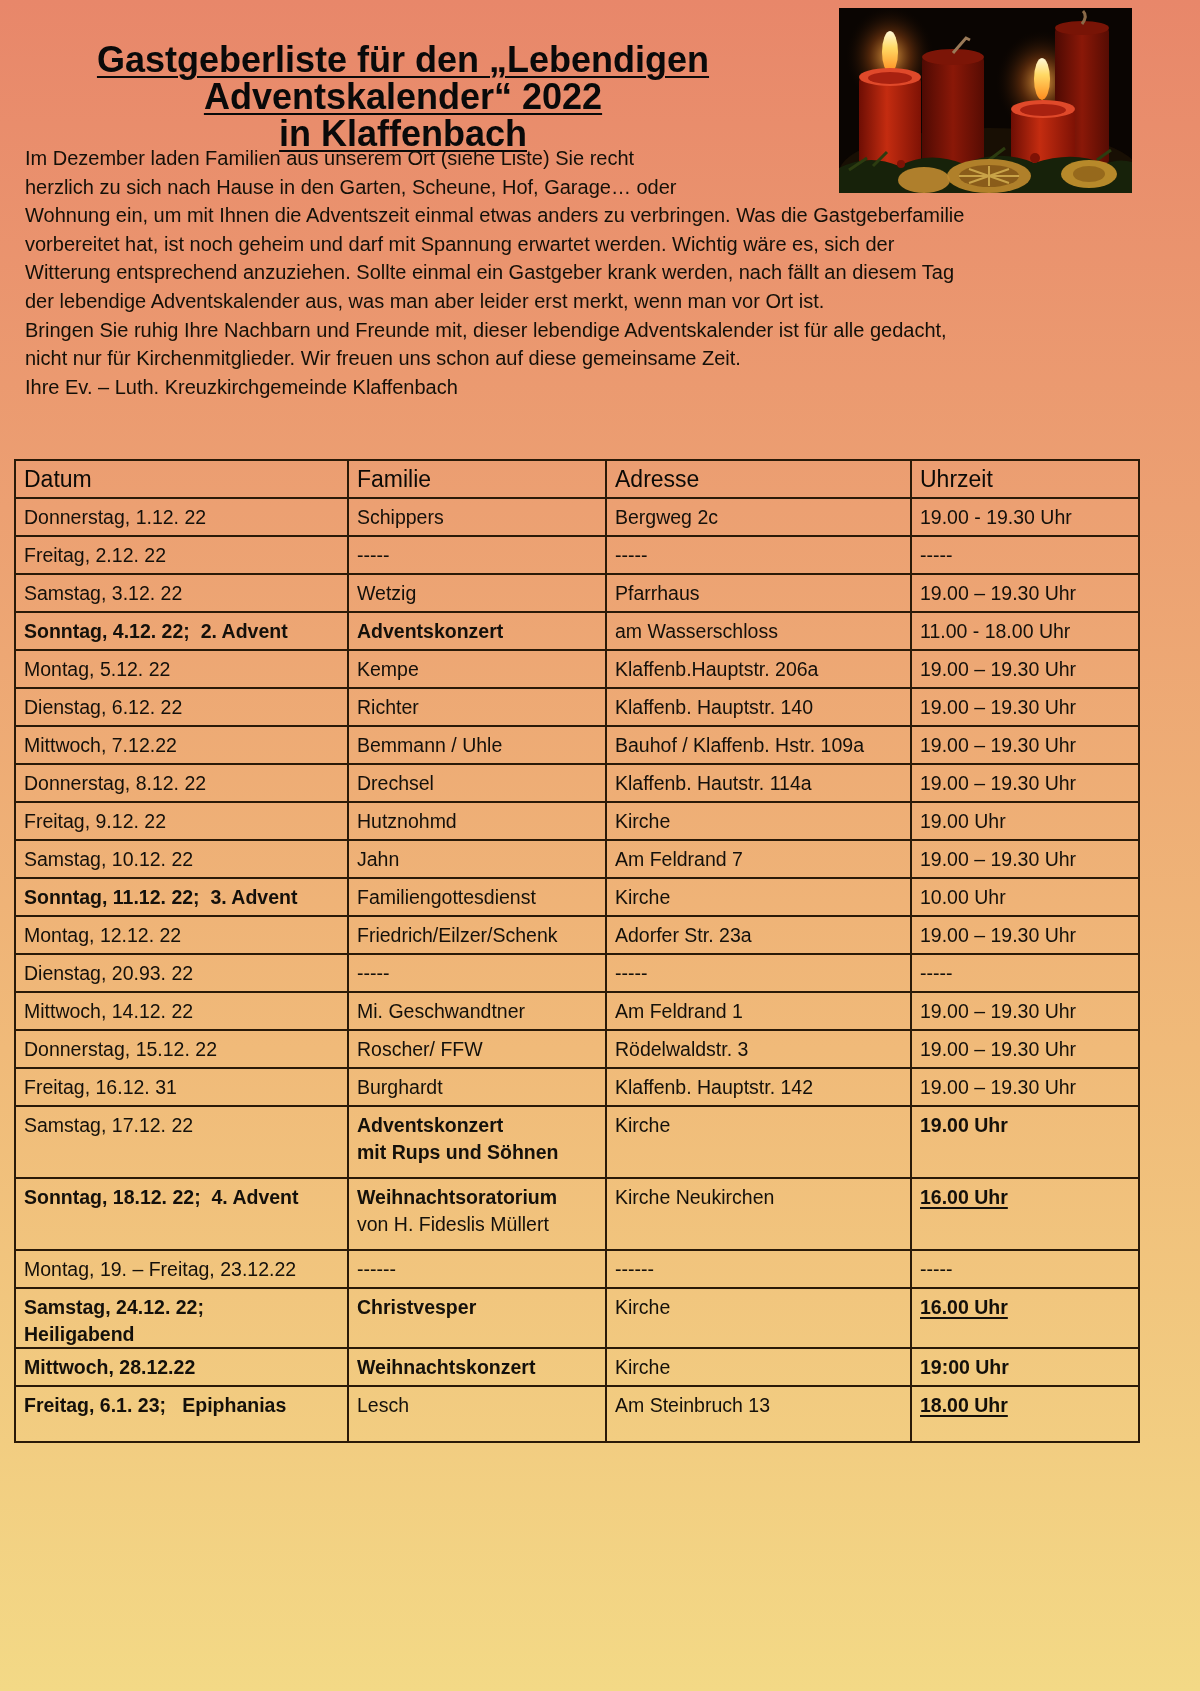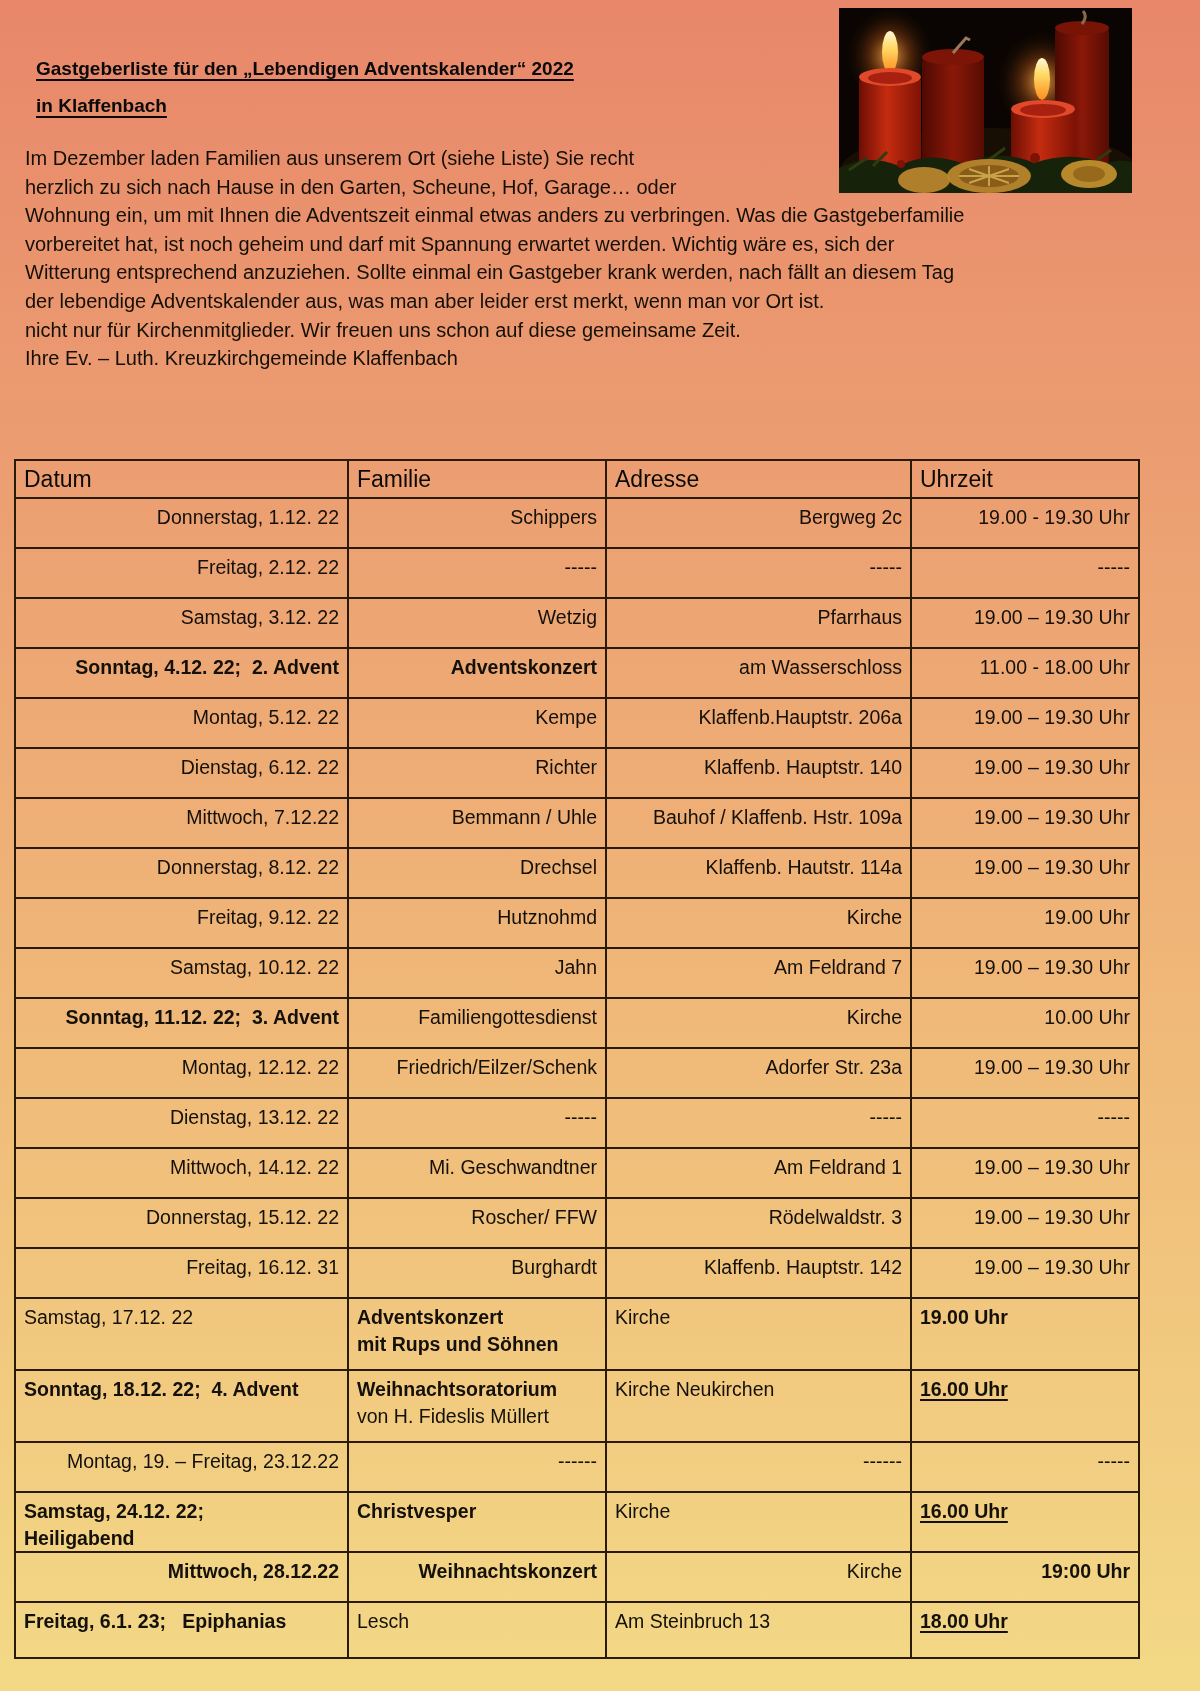--- a/index.html
+++ b/index.html
@@ -6,22 +6,22 @@
   .page{
     position:relative;
     width:1200px;height:1691px;
     overflow:hidden;
     background:linear-gradient(180deg,#e8876a 0%,#eca072 30%,#f0ba79 62%,#f3d986 100%);
     font-family:"Liberation Sans",sans-serif;
     color:#0e0b07;
   }
   .title{
     position:absolute;left:20px;top:34px;width:752px;
-    margin:16px;
-    font-size:19px;line-height:37px;font-weight:bold;color:#0a0a0a;
+    margin:7px;text-align:center;
+    font-size:36px;line-height:37px;font-weight:bold;color:#0a0a0a;
   }
   .title-line{display:block;text-decoration:underline;text-decoration-thickness:2px;text-underline-offset:4px;}
   .candle-photo{position:absolute;left:839px;top:8px;width:293px;height:185px;}
   .intro{
     position:absolute;left:25px;top:144px;width:1045px;
     font-size:20px;line-height:28.6px;color:#141008;
   }
   .intro-line{white-space:pre-wrap;}
   table.host{
     position:absolute;left:14px;top:459px;
@@ -29,21 +29,21 @@
   }
   th,td{
     border:2px solid #2a1a08;
     vertical-align:top;
     padding:5px 8px 0 8px;
     overflow:hidden;
   }
   th{font-size:23px;font-weight:normal;text-align:left;color:#0c0a06;}
   td{font-size:19.5px;line-height:26.5px;color:#14100a;}
   tr.hh{height:38px;}
-  tr.h50{height:50px;text-align:right;}
+  tr.h50{height:38px;}
   tr.h72{height:72px;}
   tr.h54{height:54px;}
   tr.h56{height:56px;}
   .ln{white-space:pre-wrap;}
   .b{font-weight:bold;margin-top:18px;}
   .u{text-decoration:underline;text-decoration-thickness:2px;text-underline-offset:3px;}
 </style>
 </head>
 <body>
 
@@ -116,20 +116,21 @@
     <span class="title-line">in Klaffenbach</span>
   </h1>
 
   <div class="intro">
     <div class="intro-line">Im Dezember laden Familien aus unserem Ort (siehe Liste) Sie recht</div>
     <div class="intro-line">herzlich zu sich nach Hause in den Garten, Scheune, Hof, Garage… oder</div>
     <div class="intro-line">Wohnung ein, um mit Ihnen die Adventszeit einmal etwas anders zu verbringen. Was die Gastgeberfamilie</div>
     <div class="intro-line">vorbereitet hat, ist noch geheim und darf mit Spannung erwartet werden. Wichtig wäre es, sich der</div>
     <div class="intro-line">Witterung entsprechend anzuziehen. Sollte einmal ein Gastgeber krank werden, nach fällt an diesem Tag</div>
     <div class="intro-line">der lebendige Adventskalender aus, was man aber leider erst merkt, wenn man vor Ort ist.</div>
+    <div class="intro-line">Bringen Sie ruhig Ihre Nachbarn und Freunde mit, dieser lebendige Adventskalender ist für alle gedacht,</div>
     <div class="intro-line">nicht nur für Kirchenmitglieder. Wir freuen uns schon auf diese gemeinsame Zeit.</div>
     <div class="intro-line">Ihre Ev. – Luth. Kreuzkirchgemeinde Klaffenbach</div>
   </div>
 
   <table class="host">
     <colgroup>
       <col style="width:333px">
         <col style="width:258px">
         <col style="width:305px">
         <col style="width:228px">
@@ -209,21 +210,21 @@
         <td><span class="ln">Kirche</span></td>
         <td><span class="ln">10.00 Uhr</span></td>
       </tr>
       <tr class="h50">
         <td><span class="ln">Montag, 12.12. 22</span></td>
         <td><span class="ln">Friedrich/Eilzer/Schenk</span></td>
         <td><span class="ln">Adorfer Str. 23a</span></td>
         <td><span class="ln">19.00 – 19.30 Uhr</span></td>
       </tr>
       <tr class="h50">
-        <td><span class="ln">Dienstag, 13.12. 22</span></td>
+        <td><span class="ln">Dienstag, 20.93. 22</span></td>
         <td><span class="ln">-----</span></td>
         <td><span class="ln">-----</span></td>
         <td><span class="ln">-----</span></td>
       </tr>
       <tr class="h50">
         <td><span class="ln">Mittwoch, 14.12. 22</span></td>
         <td><span class="ln">Mi. Geschwandtner</span></td>
         <td><span class="ln">Am Feldrand 1</span></td>
         <td><span class="ln">19.00 – 19.30 Uhr</span></td>
       </tr>

